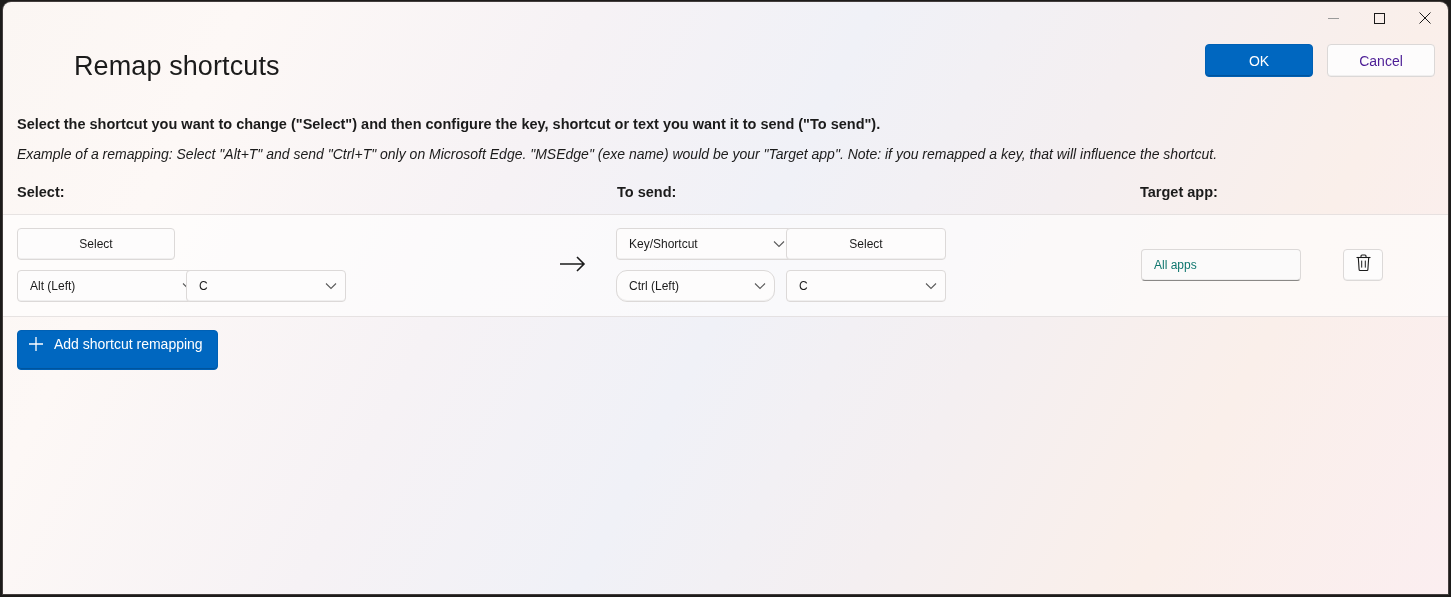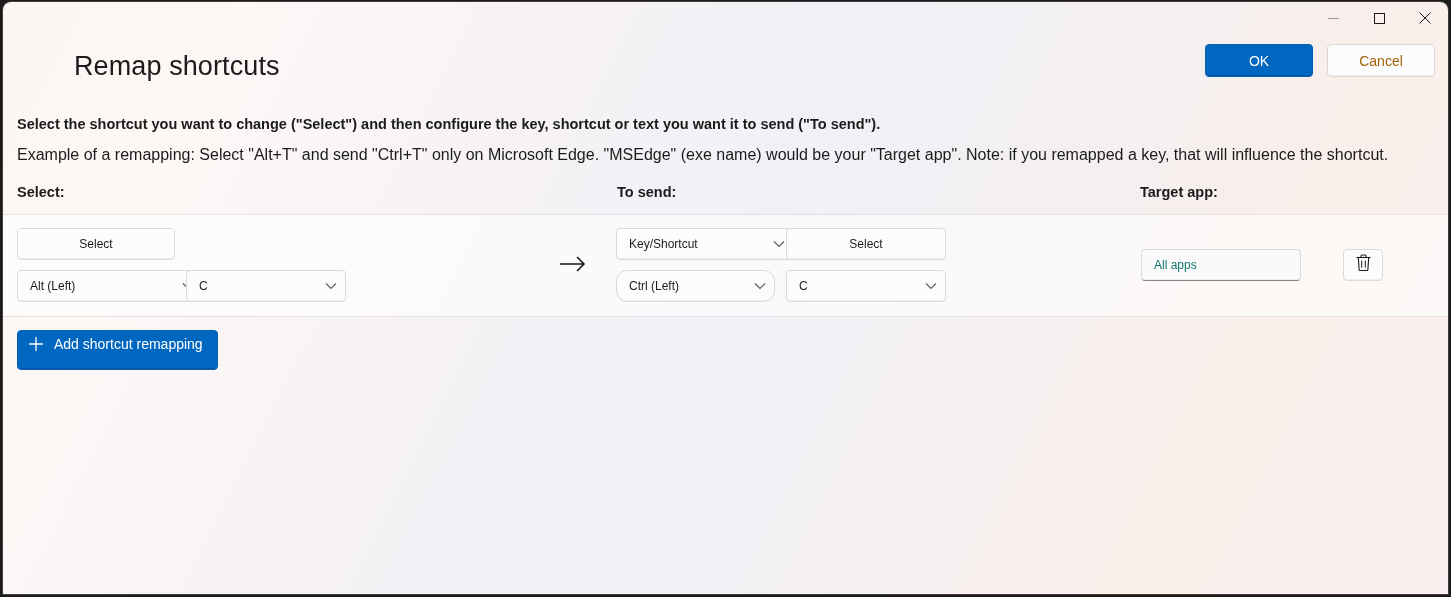--- a/index.html
+++ b/index.html
@@ -89,40 +89,41 @@
     box-sizing: border-box;
   }
   .dlg-btn.primary {
     background: #0067c0;
     color: #ffffff;
     border: 1px solid #0060b4;
     box-shadow: inset 0 -1px 0 rgba(0,0,0,0.18);
   }
   .dlg-btn.secondary {
     background: #fdfcfc;
-    color: #a16207;
+    color: #4c1d95;
     border: 1px solid #dbd8d7;
     box-shadow: inset 0 -1px 0 rgba(0,0,0,0.05);
   }
 
   
   #desc-bold {
     position: absolute;
     left: 14px;
     top: 114px;
     font-size: 14.5px;
     font-weight: 700;
     color: #1b1b1b;
     white-space: nowrap;
   }
   #desc-italic {
     position: absolute;
     left: 14px;
     top: 144px;
-    font-size: 16px;
+    font-size: 14px;
+    font-style: italic;
     color: #1b1b1b;
     white-space: nowrap;
   }
 
   
   .col-header {
     position: absolute;
     top: 182px;
     font-size: 14.5px;
     font-weight: 700;

